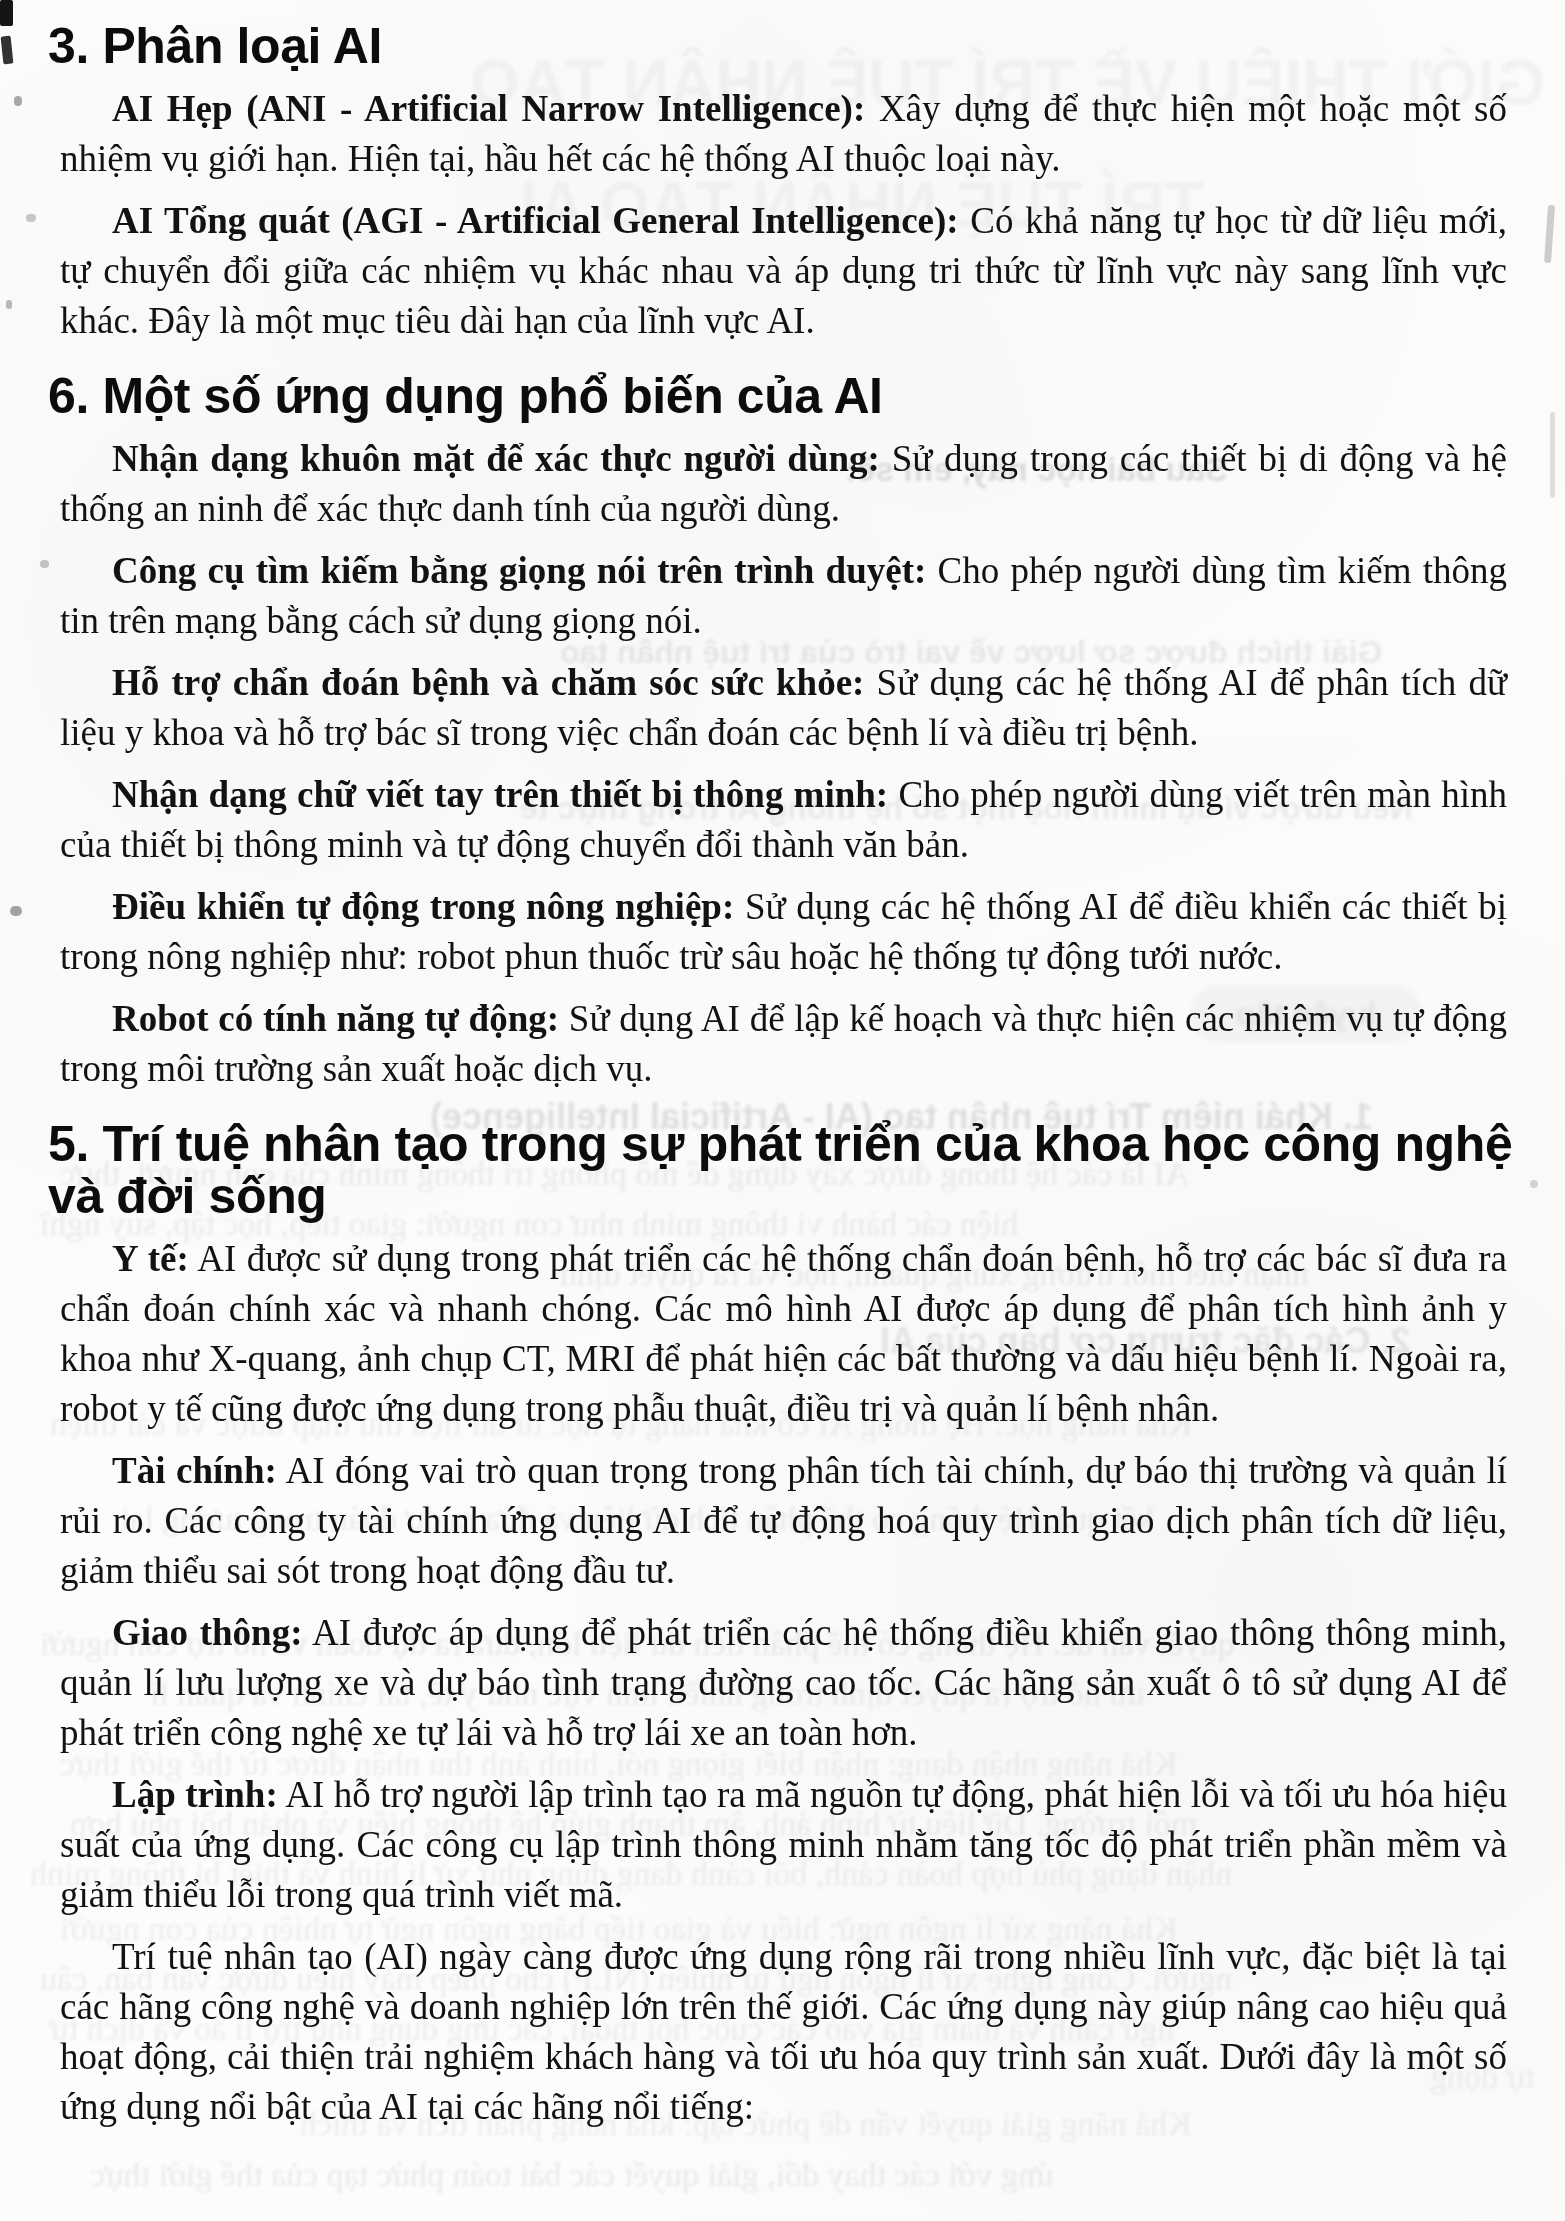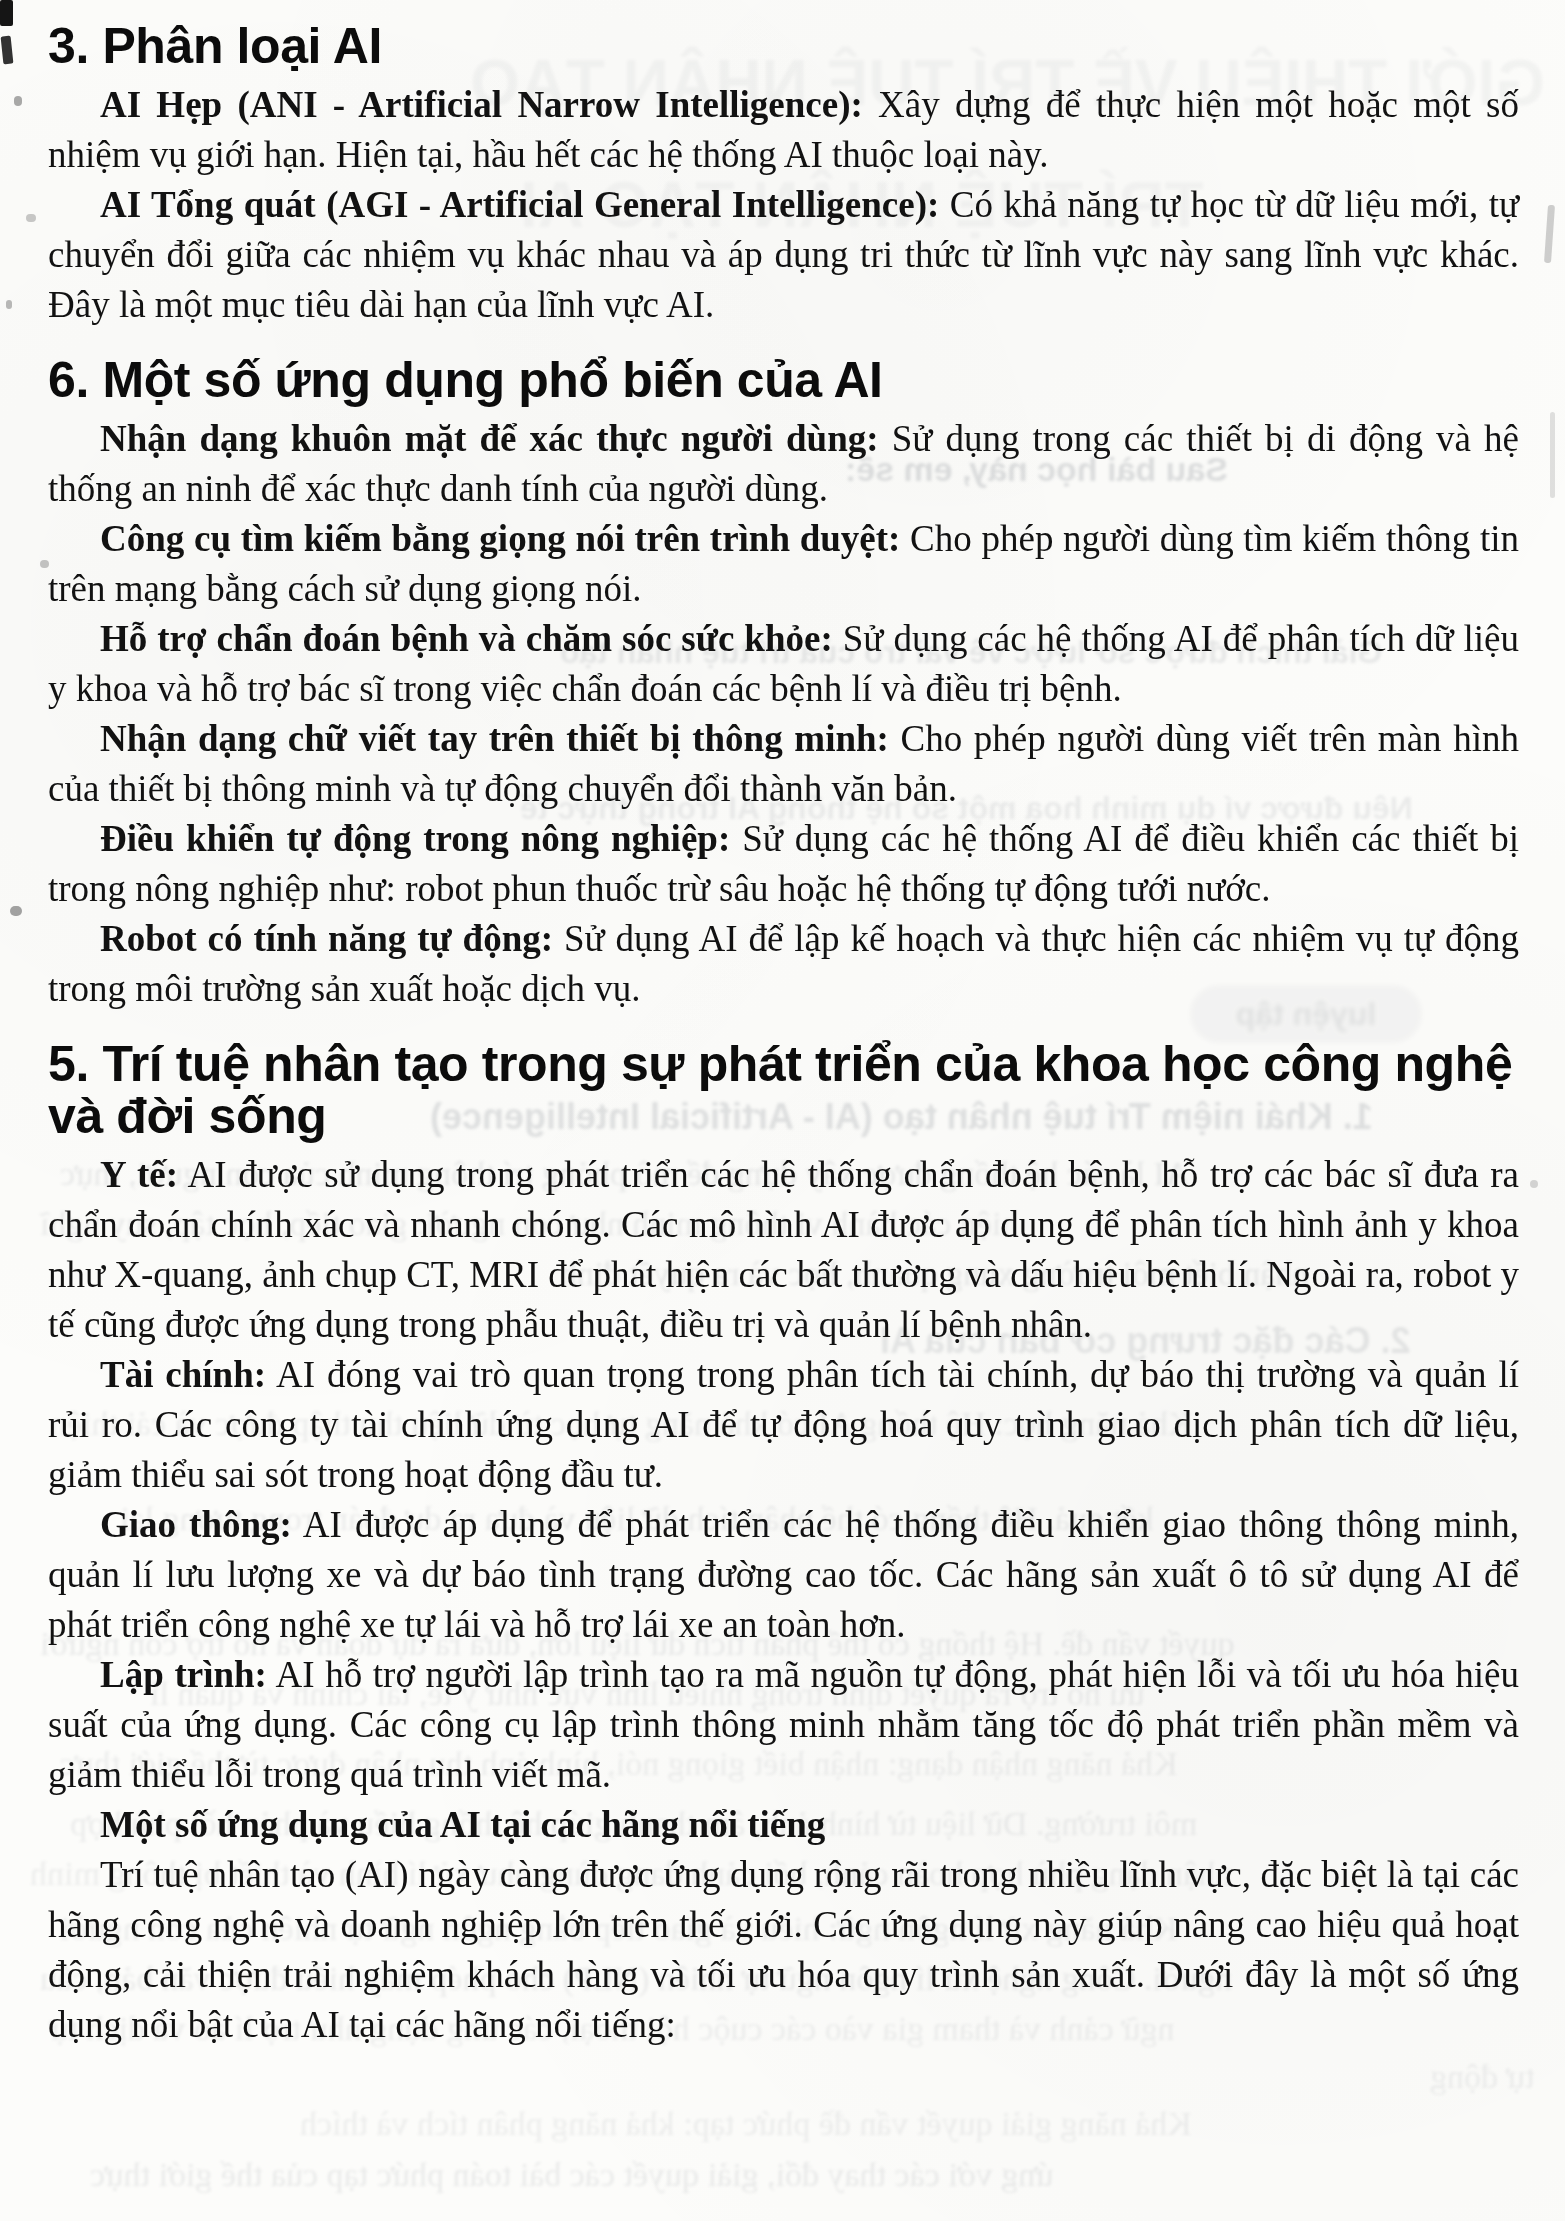--- a/index.html
+++ b/index.html
@@ -58,21 +58,21 @@
     line-height: 52px;
     letter-spacing: -0.4px;
     margin: 24px 0 8px 0;
     color: #0c0c0c;
   }
   section:first-child h2 { margin-top: 0; }
   p {
     font-size: 37px;
     line-height: 50px;
     text-align: justify;
-    margin: 0;
+    margin: 12px;
     text-indent: 52px;
     color: #121212;
   }
   p b { font-weight: 700; }
 </style>
 </head>
 <body>
 
 <div class="ghost-layer">
     <div class="ghost sans" style="left: 470px; top: 46px; font-size: 64px; opacity: 0.055;">GIỚI THIỆU VỀ TRÍ TUỆ NHÂN TẠO</div>
@@ -125,16 +125,15 @@
       <p><b>Nhận dạng chữ viết tay trên thiết bị thông minh:</b> <span>Cho phép người dùng viết trên màn hình của thiết bị thông minh và tự động chuyển đổi thành văn bản.</span></p>
       <p><b>Điều khiển tự động trong nông nghiệp:</b> <span>Sử dụng các hệ thống AI để điều khiển các thiết bị trong nông nghiệp như: robot phun thuốc trừ sâu hoặc hệ thống tự động tưới nước.</span></p>
       <p><b>Robot có tính năng tự động:</b> <span>Sử dụng AI để lập kế hoạch và thực hiện các nhiệm vụ tự động trong môi trường sản xuất hoặc dịch vụ.</span></p>
     </section>
     <section>
       <h2>5. Trí tuệ nhân tạo trong sự phát triển của khoa học công nghệ và đời sống</h2>
       <p><b>Y tế:</b> <span>AI được sử dụng trong phát triển các hệ thống chẩn đoán bệnh, hỗ trợ các bác sĩ đưa ra chẩn đoán chính xác và nhanh chóng. Các mô hình AI được áp dụng để phân tích hình ảnh y khoa như X-quang, ảnh chụp CT, MRI để phát hiện các bất thường và dấu hiệu bệnh lí. Ngoài ra, robot y tế cũng được ứng dụng trong phẫu thuật, điều trị và quản lí bệnh nhân.</span></p>
       <p><b>Tài chính:</b> <span>AI đóng vai trò quan trọng trong phân tích tài chính, dự báo thị trường và quản lí rủi ro. Các công ty tài chính ứng dụng AI để tự động hoá quy trình giao dịch phân tích dữ liệu, giảm thiểu sai sót trong hoạt động đầu tư.</span></p>
       <p><b>Giao thông:</b> <span>AI được áp dụng để phát triển các hệ thống điều khiển giao thông thông minh, quản lí lưu lượng xe và dự báo tình trạng đường cao tốc. Các hãng sản xuất ô tô sử dụng AI để phát triển công nghệ xe tự lái và hỗ trợ lái xe an toàn hơn.</span></p>
       <p><b>Lập trình:</b> <span>AI hỗ trợ người lập trình tạo ra mã nguồn tự động, phát hiện lỗi và tối ưu hóa hiệu suất của ứng dụng. Các công cụ lập trình thông minh nhằm tăng tốc độ phát triển phần mềm và giảm thiểu lỗi trong quá trình viết mã.</span></p>
-      <p><b>Một số ứng dụng của AI tại các hãng nổi tiếng</b></p>
       <p><span>Trí tuệ nhân tạo (AI) ngày càng được ứng dụng rộng rãi trong nhiều lĩnh vực, đặc biệt là tại các hãng công nghệ và doanh nghiệp lớn trên thế giới. Các ứng dụng này giúp nâng cao hiệu quả hoạt động, cải thiện trải nghiệm khách hàng và tối ưu hóa quy trình sản xuất. Dưới đây là một số ứng dụng nổi bật của AI tại các hãng nổi tiếng:</span></p>
     </section>
   </main>
 
 </body></html>

